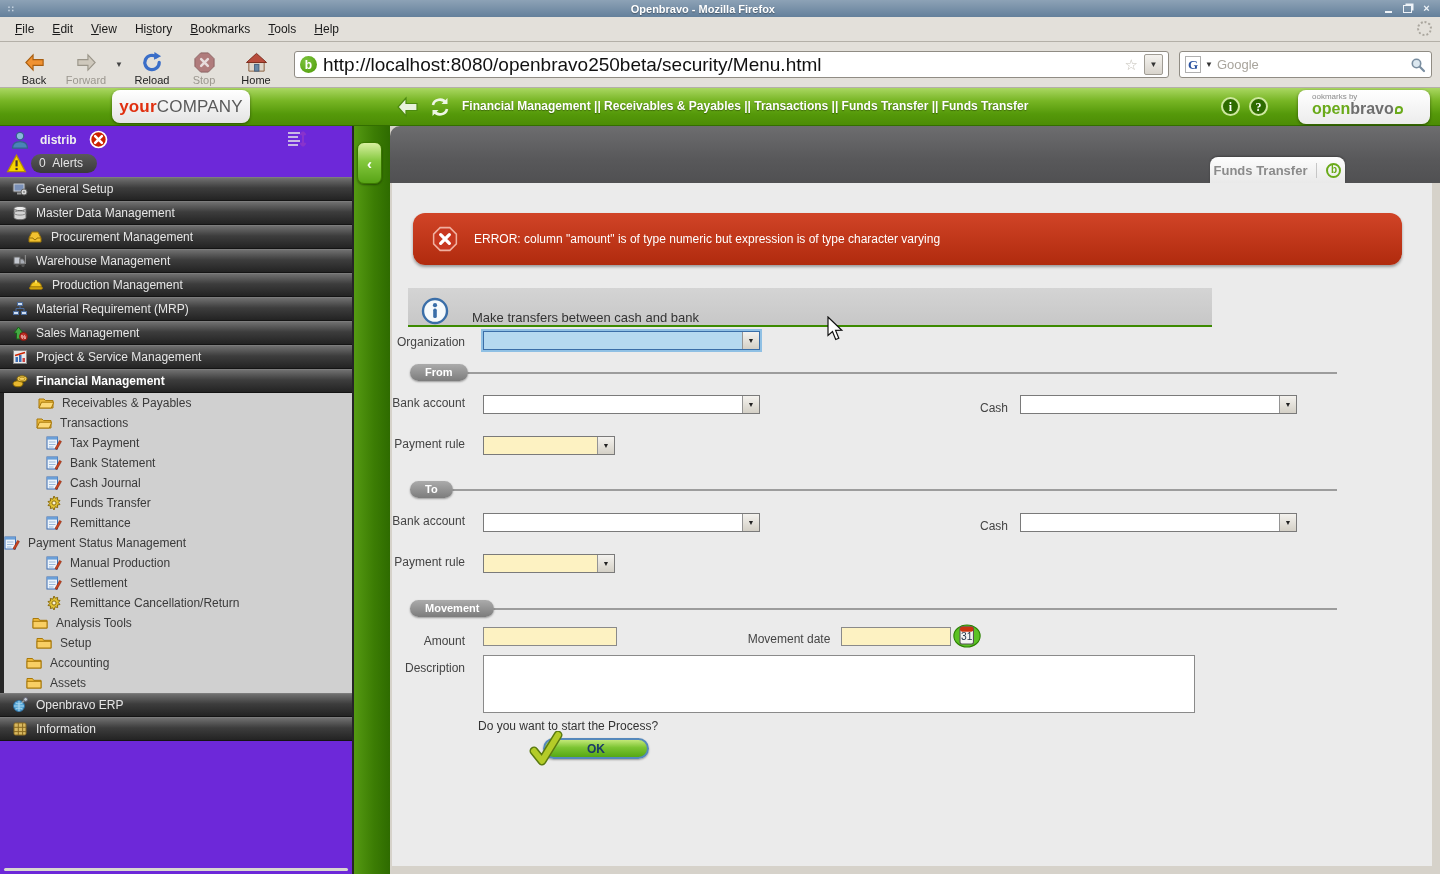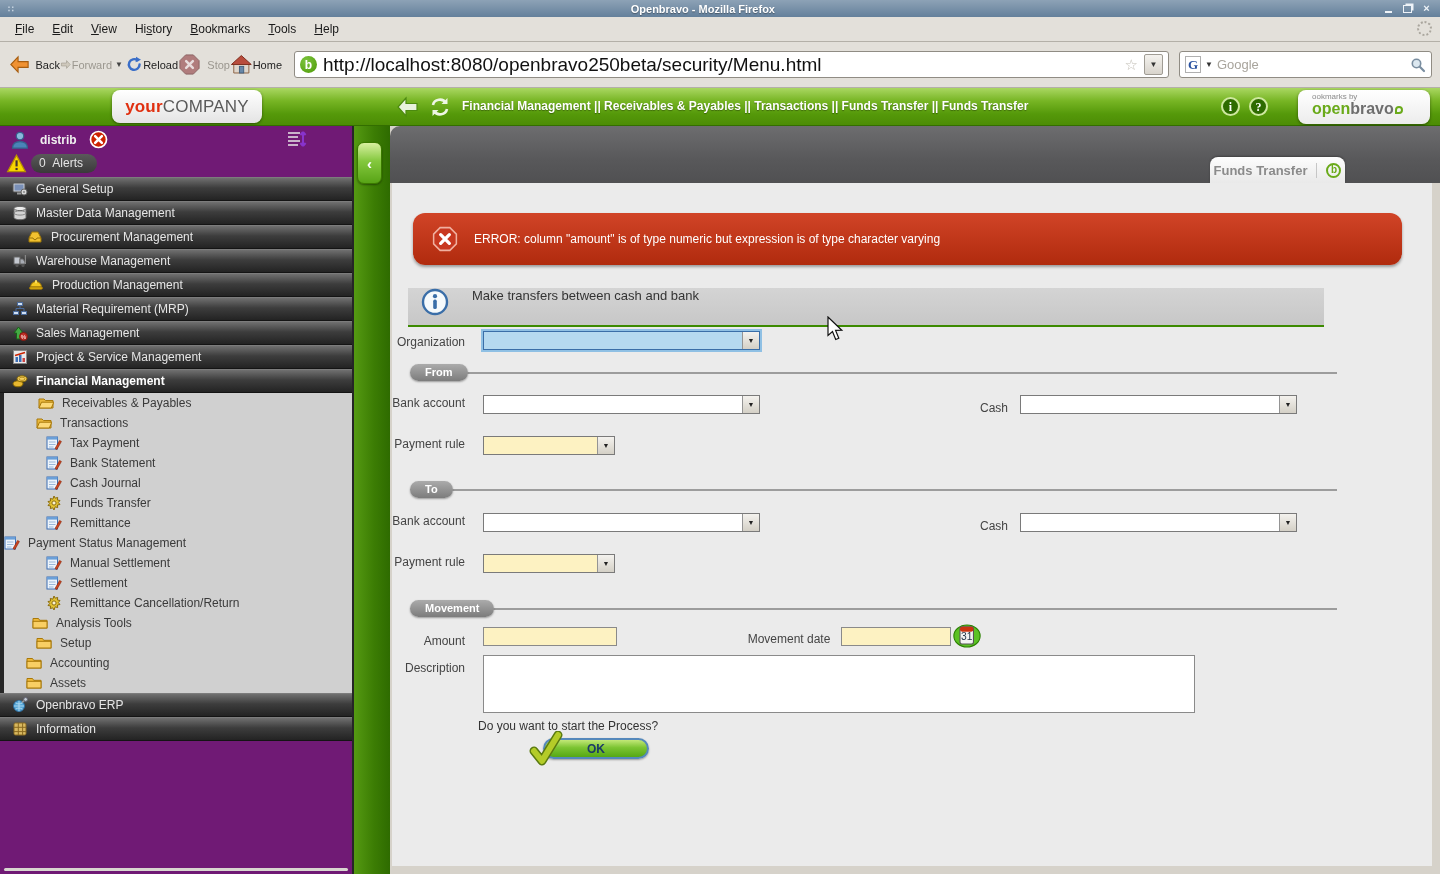--- a/index.html
+++ b/index.html
@@ -15,52 +15,52 @@
   .wc { width:11px; height:11px; display:flex; align-items:center; justify-content:center; color:#eef3f8; font-size:11px; font-weight:bold; line-height:1; }
   .wc-min::after { content:""; width:7px; height:2px; background:#eef3f8; margin-top:6px; }
   .wc-restore::after { content:""; width:7px; height:6px; border:1px solid #eef3f8; box-shadow:2px -2px 0 -0.5px #eef3f8; }
 
   .menubar { height:25px; background:#e3e0da; border-bottom:1px solid #b4b0a8; display:flex; align-items:center; padding-left:6px; font-size:12px; color:#1a1a1a; position:relative; }
   .menu-item { padding:4px 9px; cursor:default; }
   .accel { text-decoration:underline; }
   .throbber { position:absolute; right:8px; top:4px; width:15px; height:15px; border:2px dotted #aaa69e; border-radius:50%; }
 
   .toolbar { height:46px; background:#e3e0da; border-bottom:1px solid #b4b0a8; display:flex; align-items:center; padding:0 8px; }
-  .tbtn { width:52px; height:42px; display:flex; flex-direction:row; align-items:center; justify-content:space-between; font-size:11px; color:#222; border-radius:3px; }
+  .tbtn { width:52px; height:42px; display:flex; flex-direction:column; align-items:center; justify-content:flex-end; font-size:11px; color:#222; border-radius:3px; }
   .tbtn svg { width:23px; height:23px; }
   .tbtn.disabled { color:#9b978f; }
   .tb-caret { width:14px; height:42px; display:flex; align-items:center; justify-content:center; color:#444; font-size:8px; }
   .urlbox { flex:1; height:27px; background:#fff; border:1px solid #908c84; border-radius:3px; margin:0 10px 0 12px; display:flex; align-items:center; padding:0 5px; gap:6px; }
   .ob-badge { width:17px; height:17px; border-radius:50%; background:radial-gradient(circle at 35% 30%,#7cc43e,#4e9a06); color:#fff; font-weight:bold; font-size:12px; display:flex; align-items:center; justify-content:center; flex:none; }
   .urlbox input { flex:1; border:none; outline:none; font-size:19px; color:#111; background:transparent; font-family:"Liberation Sans",sans-serif; }
   .url-star { color:#c4c0b8; font-size:15px; }
   .mini-caret-btn { width:19px; height:21px; background:linear-gradient(#f4f2ee,#d8d4cc); border:1px solid #a09c94; border-radius:2px; display:flex; align-items:center; justify-content:center; font-size:8px; color:#333; }
   .searchbox { width:253px; height:27px; background:#fff; border:1px solid #908c84; border-radius:3px; display:flex; align-items:center; padding:0 5px; gap:4px; }
   .g-logo { width:16px; height:17px; border:1px solid #b0b0b0; font-family:"Liberation Serif",serif; font-weight:bold; font-size:13px; color:#2a52a0; display:flex; align-items:center; justify-content:center; }
   .searchbox input { flex:1; border:none; outline:none; font-size:13px; color:#333; font-family:"Liberation Sans",sans-serif; }
   .searchbox input::placeholder { color:#a8a49c; }
 
   
   .appheader { height:38px; background:linear-gradient(180deg,#aad762 0%,#77b524 35%,#55990a 70%,#4c8c05 100%); border-bottom:1px solid #336e00; position:relative; }
-  .company-logo { position:absolute; left:112px; top:2px; width:150px; height:33px; background:linear-gradient(#ffffff,#e4e4e4); border-radius:8px; box-shadow:0 1px 3px rgba(0,0,0,.45); display:flex; align-items:center; justify-content:center; font-size:17px; letter-spacing:.2px; }
+  .company-logo { position:absolute; left:112px; top:2px; width:138px; height:33px; background:linear-gradient(#ffffff,#e4e4e4); border-radius:8px; box-shadow:0 1px 3px rgba(0,0,0,.45); display:flex; align-items:center; justify-content:center; font-size:17px; letter-spacing:.2px; }
   .logo-your { color:#e03010; font-weight:bold; }
   .logo-company { color:#5a5a5a; }
   .hdr-ico { position:absolute; top:8px; width:24px; height:22px; }
   .breadcrumb { position:absolute; left:462px; top:11px; color:#fff; font-weight:bold; font-size:12px; text-shadow:0 1px 1px rgba(0,0,0,.35); white-space:nowrap; }
   .hdr-circle { position:absolute; top:9px; width:19px; height:19px; border-radius:50%; background:#2e6b00; border:2px solid #cfe8a0; color:#fff; font-size:12px; font-weight:bold; font-family:"Liberation Serif",serif; display:flex; align-items:center; justify-content:center; line-height:1; }
   .powered { position:absolute; right:10px; top:2px; width:132px; height:34px; background:linear-gradient(#ffffff,#ececec); border-radius:8px; box-shadow:0 1px 3px rgba(0,0,0,.45); padding:2px 0 0 14px; }
   .powered-label { font-size:8px; color:#8a8a8a; }
   .brand { font-size:16px; font-weight:bold; line-height:1; }
   .brand-open { color:#6aaa1a; }
   .brand-bravo { color:#6e6e6e; }
   .brand-dot { display:inline-block; width:8px; height:8px; border:2px solid #6aaa1a; border-radius:50% 50% 50% 0; margin-left:1px; }
 
   
   .appbody { position:relative; width:1440px; height:748px; }
-  .sidebar { position:absolute; left:0; top:0; width:354px; height:748px; background:#701a75; border-right:2px solid #262626; }
+  .sidebar { position:absolute; left:0; top:0; width:354px; height:748px; background:#6d28d9; border-right:2px solid #262626; }
   .green-strip { position:absolute; left:354px; top:0; width:36px; height:748px; background:linear-gradient(90deg,#559a12,#3c7d04 55%,#2e6b00); }
   .collapse-tab { position:absolute; left:3px; top:16px; width:25px; height:42px; background:linear-gradient(#d8f0a0,#84c83e 45%,#58a416); border:1px solid #3a7a00; border-radius:7px; color:#fff; font-size:15px; font-weight:bold; display:flex; align-items:center; justify-content:center; box-shadow:0 1px 2px rgba(0,0,0,.4); }
 
   .sb-user { height:25px; display:flex; align-items:center; padding-left:10px; margin-top:1px; }
   .sb-user .uname { color:#f0f0f0; font-size:12px; font-weight:bold; margin:0 12px 0 10px; }
   .sb-resize { position:absolute; right:44px; top:3px; width:22px; height:22px; }
   .sb-alerts { height:23px; display:flex; align-items:center; padding-left:6px; }
   .alert-pill { background:linear-gradient(#5a5a5a,#3a3a3a); border-radius:10px; color:#e4e4e4; font-size:12px; padding:2px 14px 3px 8px; margin-left:4px; }
   .nav { position:absolute; left:0; top:51px; width:352px; }
   .nav-row { display:flex; align-items:center; font-size:12px; cursor:default; }
@@ -75,21 +75,21 @@
   .main { position:absolute; left:390px; top:0; width:1050px; height:748px; background:#d6d2ca; }
   .main-topbar { position:absolute; left:0; top:0; width:1050px; height:57px; background:linear-gradient(#6d6d6f,#58585a 60%,#505052); border-top-left-radius:10px; }
   .main-tab { position:absolute; left:820px; top:31px; width:135px; height:26px; background:linear-gradient(#fdfdfd,#e9e9e9); border-radius:8px 8px 0 0; display:flex; align-items:center; justify-content:center; gap:9px; color:#8b8b8b; font-weight:bold; font-size:13px; box-shadow:0 -1px 2px rgba(0,0,0,.3); }
   .tab-sep { width:1px; height:15px; background:#c6c6c6; }
   .tab-b { width:15px; height:15px; border:2px solid #6aaa1a; border-radius:50%; color:#6aaa1a; font-size:10px; font-weight:bold; display:flex; align-items:center; justify-content:center; line-height:1; }
   .content { position:absolute; left:2px; top:57px; width:1040px; height:683px; background:#ebebeb; }
 
   .errorbox { position:absolute; left:21px; top:30px; width:989px; height:52px; background:linear-gradient(#d14427,#b02a0d); border-radius:12px; color:#fff; font-size:12px; display:flex; align-items:center; box-shadow:0 2px 3px rgba(0,0,0,.35); }
   .error-icon { width:26px; height:26px; margin:0 16px 0 19px; flex:none; }
 
-  .infobar { position:absolute; left:16px; top:105px; width:916px; height:39px; background:linear-gradient(#d4d4d4,#c7c7c7); border-bottom:2px solid #3c8a00; display:flex; align-items:flex-start; }
+  .infobar { position:absolute; left:16px; top:105px; width:804px; height:39px; background:linear-gradient(#d4d4d4,#c7c7c7); border-bottom:2px solid #3c8a00; display:flex; align-items:flex-end; }
   .info-icon { width:28px; height:28px; margin-left:13px; flex:none; }
   .info-text { margin-left:23px; font-size:13px; color:#333; }
 
   .flabel { position:absolute; left:0; width:73px; text-align:right; font-size:12px; color:#444; line-height:17px; }
   .sel { position:absolute; height:19px; border:1px solid #7a7a7a; background:#fff; display:flex; align-items:stretch; }
   .sel .sbtn { margin-left:auto; width:17px; background:linear-gradient(#f4f2ee,#d4d0c6); border-left:1px solid #949494; display:flex; align-items:center; justify-content:center; font-size:7px; color:#222; }
   .sel.focused { background:#b5d9f0; border:1px solid #3a6ea8; box-shadow:0 0 0 2px #8fc0e4; }
   .sel.yellow { background:#fdf2c2; }
   .yinput { position:absolute; height:19px; border:1px solid #8a8a8a; background:#fdf2c2; }
   .pill { position:absolute; left:18px; height:17px; background:linear-gradient(#ababab,#7c7c7c); border-radius:10px; color:#fff; font-size:11px; font-weight:bold; display:flex; align-items:center; padding:0 15px 1px; box-shadow:0 1px 2px rgba(0,0,0,.35); z-index:2; }
@@ -409,21 +409,21 @@
           </div>
           <div class="nav-row light" style="padding-left: 42px;">
             <span class="nav-icon">
               <svg viewBox="0 0 16 16">
                 <rect x="1" y="2" width="10.5" height="12" fill="#eef4fb" stroke="#3c6eb4"></rect>
                 <rect x="1" y="2" width="10.5" height="2.6" fill="#6a9fd8"></rect>
                 <path d="M3 7 h6.5 M3 9.5 h6.5 M3 12 h4.5" stroke="#9ab8d8"></path>
                 <path d="M9 13.5 L13.6 5.5 l1.8 1 L10.8 14.6 Z" fill="#cc4422" stroke="#882200" stroke-width=".6"></path>
               </svg>
             </span>
-            <span>Manual Settlement</span>
+            <span>Manual Production</span>
           </div>
           <div class="nav-row light" style="padding-left: 42px;">
             <span class="nav-icon">
               <svg viewBox="0 0 16 16">
                 <rect x="1" y="2" width="10.5" height="12" fill="#eef4fb" stroke="#3c6eb4"></rect>
                 <rect x="1" y="2" width="10.5" height="2.6" fill="#6a9fd8"></rect>
                 <path d="M3 7 h6.5 M3 9.5 h6.5 M3 12 h4.5" stroke="#9ab8d8"></path>
                 <path d="M9 13.5 L13.6 5.5 l1.8 1 L10.8 14.6 Z" fill="#cc4422" stroke="#882200" stroke-width=".6"></path>
               </svg>
             </span>

